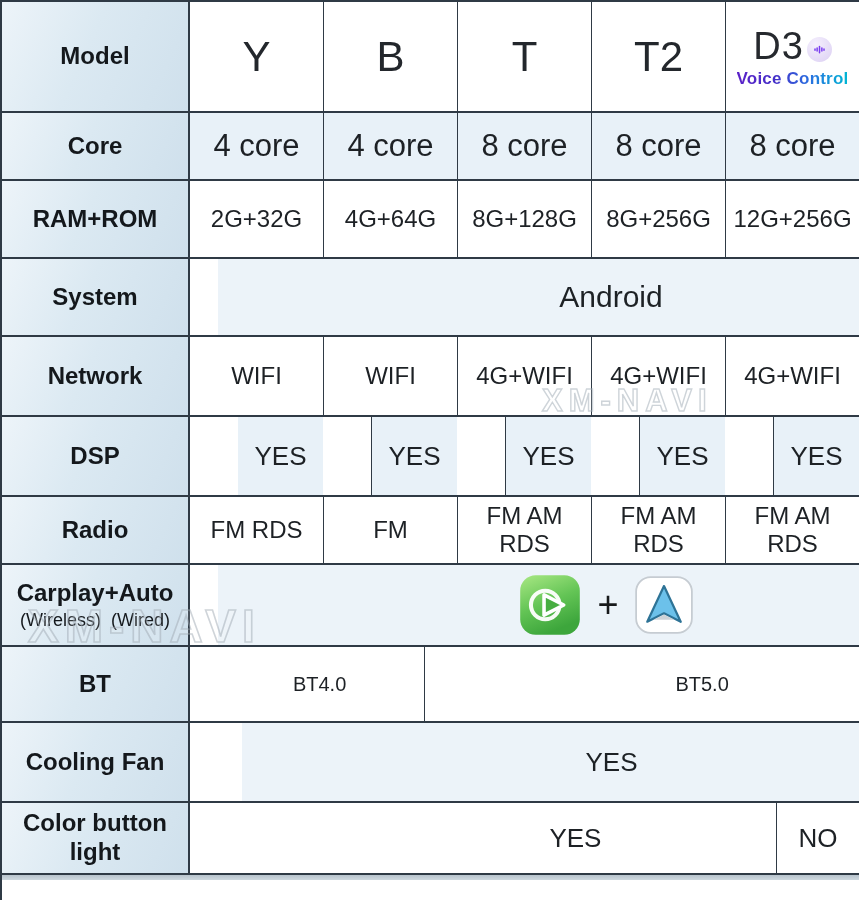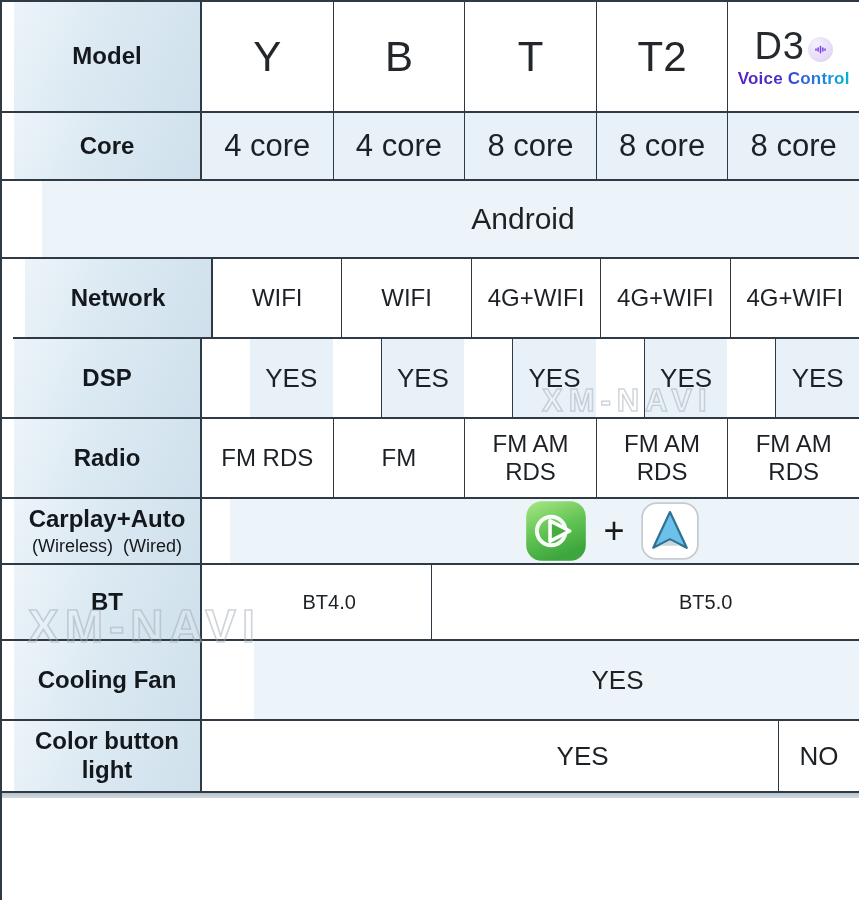--- a/index.html
+++ b/index.html
@@ -12,29 +12,29 @@
   body{
     width:859px;height:900px;overflow:hidden;background:#fff;
     font-family:"Liberation Sans", sans-serif;color:var(--txt);
   }
   .spec-table{
     position:relative;width:859px;height:900px;overflow:hidden;
     border-top:2px solid var(--line);
     border-left:2px solid var(--line);
     background:#fff;
   }
-  .row{display:flex;border-bottom:2px solid var(--line);padding-left:12px;}
+  .row{display:flex;border-bottom:2px solid var(--line);}
   .r-model{height:111px;}
   .r-core{height:68px;}
   .r-ram{height:78px;}
   .r-system{height:78px;}
-  .r-network{height:80px;margin-left:11px;}
+  .r-network{height:80px;}
   .r-dsp{height:80px;gap:48px;}
-  .r-radio{height:80px;}
-  .r-carplay{height:66px;}
+  .r-radio{height:68px;}
+  .r-carplay{height:82px;}
   .r-bt{height:76px;}
   .r-cooling{height:80px;gap:24px;}
   .r-colorlight{height:72px;gap:36px;}
   .hcell{
     flex:0 0 188px;border-right:2px solid var(--line);
     display:flex;flex-direction:column;align-items:center;justify-content:center;
     background:linear-gradient(115deg,#edf4f9 0%,#dbe9f2 45%,#cfe0ec 100%);
     font-size:24px;font-weight:700;text-align:center;line-height:1.2;color:#14181c;
     padding:0 6px;
   }
@@ -128,22 +128,31 @@
 
   <div class="row r-core tint">
     <div class="hcell">Core</div>
     <div class="cell">4 core</div>
     <div class="cell">4 core</div>
     <div class="cell">8 core</div>
     <div class="cell">8 core</div>
     <div class="cell">8 core</div>
   </div>
 
+  <div class="row r-ram white">
+    <div class="hcell">RAM+ROM</div>
+    <div class="cell">2G+32G</div>
+    <div class="cell">4G+64G</div>
+    <div class="cell">8G+128G</div>
+    <div class="cell">8G+256G</div>
+    <div class="cell">12G+256G</div>
+  </div>
 
   <div class="row r-system spanrow">
+    <div class="hcell">System</div>
     <div class="cell span5">Android</div>
   </div>
 
   <div class="row r-network white">
     <div class="hcell">Network</div>
     <div class="cell">WIFI</div>
     <div class="cell">WIFI</div>
     <div class="cell">4G+WIFI</div>
     <div class="cell">4G+WIFI</div>
     <div class="cell">4G+WIFI</div>

